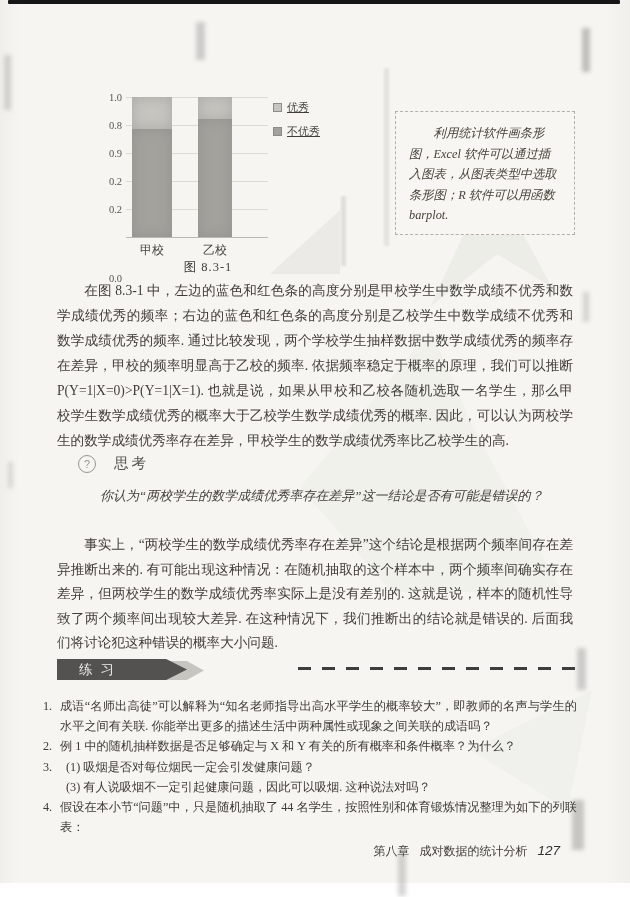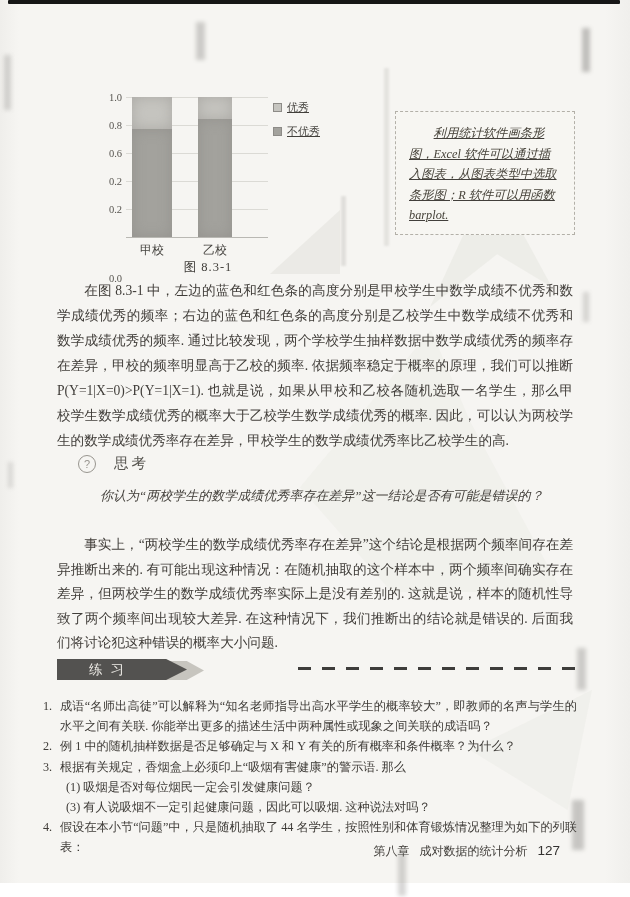--- a/index.html
+++ b/index.html
@@ -46,21 +46,21 @@
   .legend{position:absolute;left:177px;top:9px;text-decoration:underline;}
   .legend-row{display:flex;align-items:center;margin-bottom:9px;}
   .legend-swatch{width:7px;height:7px;border:1px solid #8d8b87;margin-right:5px;}
   .legend-label{font-size:11px;color:#45433f;}
   .fig-caption{position:absolute;left:158px;top:259px;width:100px;text-align:center;
                font-size:12.5px;color:#3f3d39;letter-spacing:1px;}
 
   
   .note-box{position:absolute;left:395px;top:111px;width:180px;height:124px;
             box-sizing:border-box;border:1px dashed #b3b0a8;background:#f7f6f2;
-            padding:11px 13px 8px;text-decoration:underline;}
+            padding:11px 13px 8px;}
   .note-text{font-style:italic;font-size:12.3px;line-height:20.6px;
              text-indent:2em;color:#464239;}
 
   
   .para{position:absolute;left:57px;width:516px;text-align:justify;
         text-indent:2em;font-size:13.6px;line-height:25px;color:#403d39;}
   .para1{top:278px;}
   .para2{top:533px;line-height:24.5px;}
 
   
@@ -72,36 +72,36 @@
                font-family:Liberation Serif, serif;}
   .think-q{position:absolute;left:100px;top:487px;width:470px;
            font-style:italic;font-size:13px;color:#44413c;}
 
   
   .ex-banner-dark{position:absolute;left:57px;top:659px;width:130px;height:21px;
        background:#535250;clip-path:polygon(0 0,84% 0,100% 50%,84% 100%,0 100%);z-index:2;}
   .ex-banner-light{position:absolute;left:96px;top:661px;width:108px;height:19px;
        background:#c7c5bf;clip-path:polygon(0 0,84% 0,100% 50%,84% 100%,0 100%);z-index:1;}
   .ex-banner-label{color:#edebe6;font-size:13.5px;letter-spacing:8px;
-       padding-left:32px;line-height:21px;
+       padding-left:22px;line-height:21px;
        font-family:"Liberation Sans","DejaVu Sans",sans-serif;}
   .ex-dashes{position:absolute;left:298px;top:667px;width:277px;height:3px;
        background:repeating-linear-gradient(90deg,#3e3d3b 0 13px,transparent 13px 24px);}
   .ex-list{position:absolute;left:43px;top:696px;width:534px;
            font-size:12.2px;line-height:20.2px;color:#3e3b37;}
   .ex-item{position:relative;padding-left:17px;text-align:justify;}
   .ex-no{position:absolute;left:0;top:0;}
   .ex-sub{margin-left:6px;}
 
   
   .footer{position:absolute;left:320px;top:843px;width:240px;text-align:right;
           font-size:12px;color:#3f3c38;}
   .footer .chap{margin-right:10px;}
   .footer .pageno{margin-left:10px;font-size:13.5px;color:#333130;
-          font-family:"Liberation Sans","DejaVu Sans",sans-serif;}
+          font-family:"Liberation Sans","DejaVu Sans",sans-serif;font-style:italic;}
 </style>
 </head>
 <body>
 
 <div class="page">
 
   <div class="art topbar"></div>
   <div class="art sm sm1"></div>
   <div class="art sm sm2"></div>
   <div class="art sm sm3"></div>
@@ -126,21 +126,21 @@
         <div class="gridline" style="top: 0px;"></div>
       <div class="bar-stripe"></div>
     <div class="bar-seg" style="left: 6px; width: 40px; bottom: 0px; height: 107.8px; background: rgb(163, 162, 157);"></div>
         <div class="bar-seg" style="left: 6px; width: 40px; bottom: 107.8px; height: 32.2px; background: rgb(198, 197, 192);"></div>
         <div class="bar-seg" style="left: 72px; width: 34px; bottom: 0px; height: 117.6px; background: rgb(163, 162, 157);"></div>
         <div class="bar-seg" style="left: 72px; width: 34px; bottom: 117.6px; height: 22.4px; background: rgb(198, 197, 192);"></div>
       </div>
     <div id="yticks">
         <div class="ytick" style="top: -0.5px;">1.0</div>
         <div class="ytick" style="top: 27.5px;">0.8</div>
-        <div class="ytick" style="top: 55.5px;">0.6</div>
+        <div class="ytick" style="top: 55.5px;">0.9</div>
         <div class="ytick" style="top: 83.5px;">0.2</div>
         <div class="ytick" style="top: 111.5px;">0.2</div>
         <div class="ytick" style="top: 139.5px; margin-top: 41px;">0.0</div>
       </div>
     <div id="xlabels">
         <div class="xlabel" style="left: 36px;">甲校</div>
         <div class="xlabel" style="left: 99px;">乙校</div>
       </div>
     <div class="legend" id="legend">
         <div class="legend-row">
@@ -179,21 +179,20 @@
     <div class="ex-item">
       <span class="ex-no">1.</span>
       <span>成语“名师出高徒”可以解释为“知名老师指导出高水平学生的概率较大”，即教师的名声与学生的水平之间有关联. 你能举出更多的描述生活中两种属性或现象之间关联的成语吗？</span>
     </div>
     <div class="ex-item">
       <span class="ex-no">2.</span>
       <span>例 1 中的随机抽样数据是否足够确定与 X 和 Y 有关的所有概率和条件概率？为什么？</span>
     </div>
     <div class="ex-item">
       <span class="ex-no">3.</span>
-      <span>根据有关规定，香烟盒上必须印上“吸烟有害健康”的警示语. 那么</span>
       <div class="ex-sub">(1) 吸烟是否对每位烟民一定会引发健康问题？</div>
       <div class="ex-sub">(3) 有人说吸烟不一定引起健康问题，因此可以吸烟. 这种说法对吗？</div>
     </div>
     <div class="ex-item">
       <span class="ex-no">4.</span>
       <span>假设在本小节“问题”中，只是随机抽取了 44 名学生，按照性别和体育锻炼情况整理为如下的列联表：</span>
     </div>
   </div>
 
   <div class="footer">

